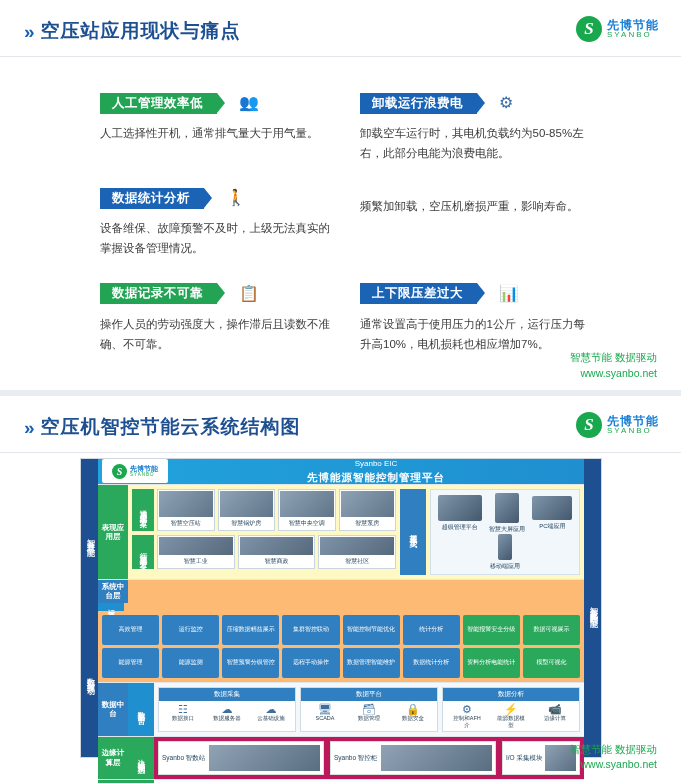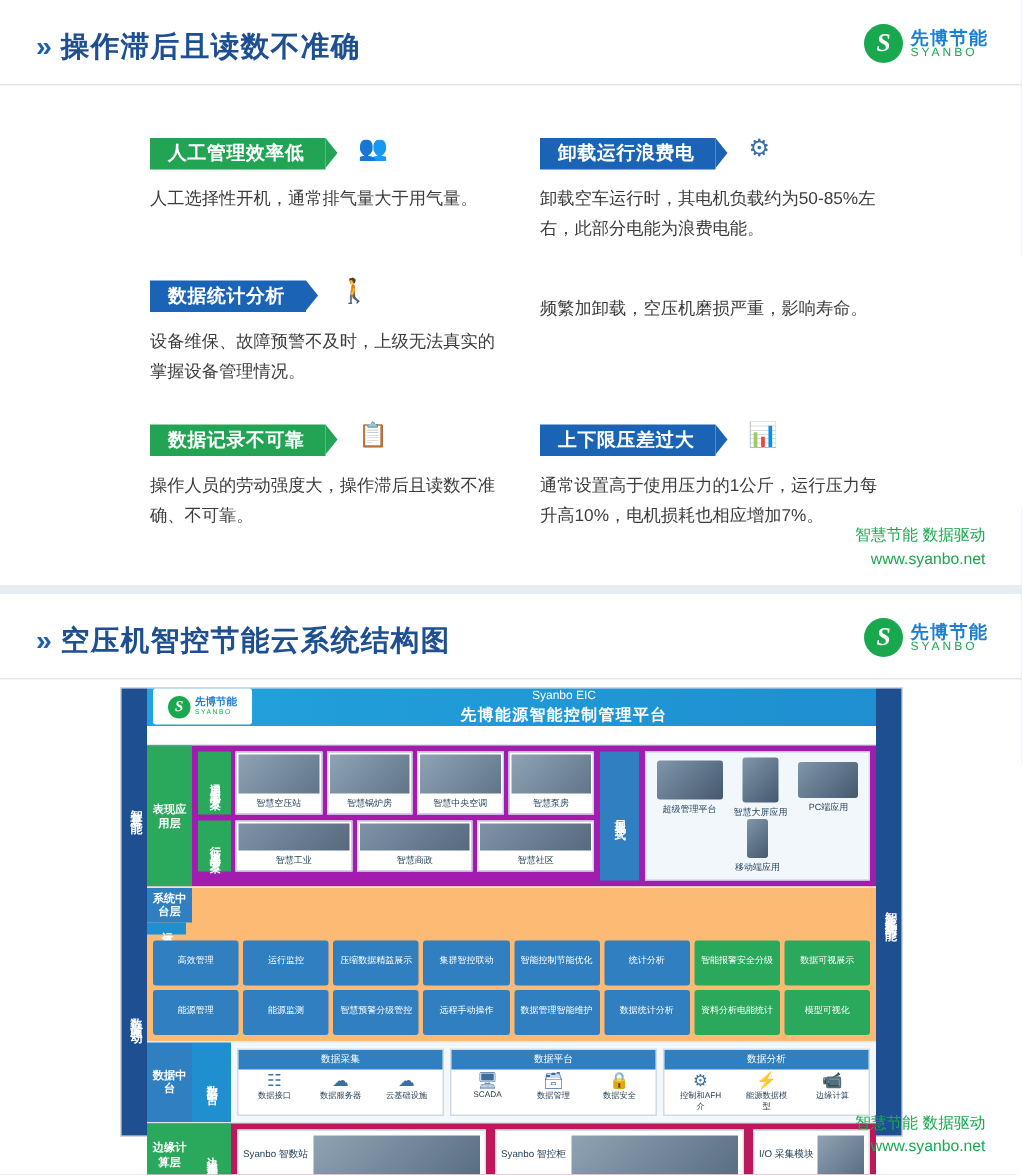--- a/index.html
+++ b/index.html
@@ -83,21 +83,21 @@
   .cards {
     position: absolute;
     left: 100px; top: 92px;
     width: 520px;
     display: grid;
     grid-template-columns: 250px 260px;
     column-gap: 10px;
     row-gap: 24px;
   }
   .card { position: relative; }
-  .card-head { display: flex; align-items: flex-start; height: 22px; }
+  .card-head { display: flex; align-items: center; height: 22px; }
   .ribbon {
     position: relative;
     height: 21px;
     padding: 0 14px 0 12px;
     display: flex; align-items: center;
     color: #fff;
     font-size: 12.5px;
     font-weight: bold;
     letter-spacing: .5px;
   }
@@ -215,21 +215,21 @@
     background: #1f8fd0;
     color: #fff;
     display: flex; align-items: center; justify-content: center;
     font-size: 7.5px; font-weight: bold;
     writing-mode: vertical-rl; text-orientation: upright;
     letter-spacing: 2px;
   }
   .row-body { flex: 1; padding: 4px; }
 
   
-  .r1 { background: #a21caf; margin-top: 12px; }
+  .r1 { background: #fef9c3; }
   .r1-wrap { display: flex; gap: 4px; }
   .r1-main { flex: 1; }
   .thumbs {
     display: grid;
     grid-template-columns: repeat(4, 1fr);
     gap: 3px;
   }
   .thumb {
     background: #fff;
     border: 1px solid #c9d6e2;
@@ -343,21 +343,21 @@
   }
 </style>
 </head>
 <body>
 
 <div class="page">
 
   <section class="slide slide-1">
     <div class="slide-head">
       <span class="chev">»</span>
-      <span class="slide-title">操作滞后且读数不准确</span>
+      <span class="slide-title">空压站应用现状与痛点</span>
     </div>
     <div class="head-rule"></div>
 
     <div class="brand">
       <div class="brand-mark">S</div>
       <div class="brand-text">
         <div class="brand-cn">先博节能</div>
         <div class="brand-en">SYANBO</div>
       </div>
     </div>

